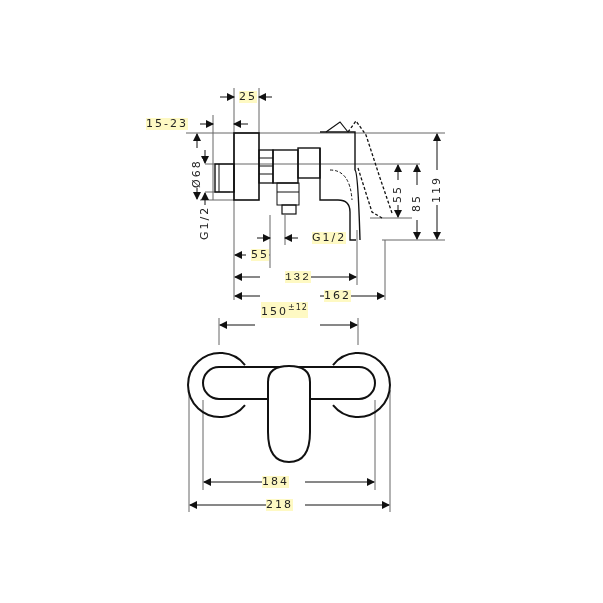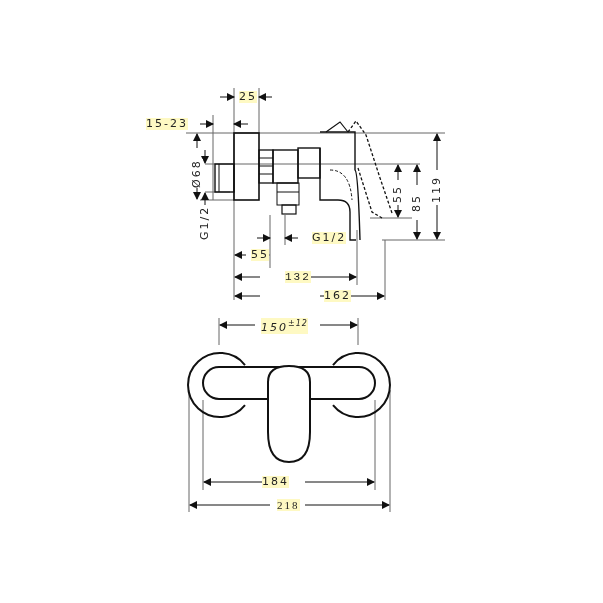--- a/index.html
+++ b/index.html
@@ -112,16 +112,16 @@
 <span class="vlbl" style="left:191px;top:188px;">Ø68</span>
 <span class="vlbl" style="left:199px;top:240px;">G1/2</span>
 <span class="lbl" style="left:312px;top:232px;">G1/2</span>
 <span class="lbl" style="left:251px;top:249px;">55</span>
 <span class="lbl" style="left:285px;top:271px;font-family:Liberation Mono, monospace;">132</span>
 <span class="lbl" style="left:288px;top:290px;margin-left:36px;">162</span>
 <span class="vlbl" style="left:392px;top:203px;">55</span>
 <span class="vlbl" style="left:411px;top:212px;">85</span>
 <span class="vlbl" style="left:431px;top:203px;">119</span>
 
-<span class="lbl" style="left:261px;top:318px;font-style:italic;"><span>150</span><sup>±12</sup></span>
+<span class="lbl" style="left:261px;top:302px;"><span>150</span><sup>±12</sup></span>
 <span class="lbl" style="left:262px;top:476px;">184</span>
-<span class="lbl" style="left:277px;top:499px;font-family:Liberation Serif, serif;">218</span>
+<span class="lbl" style="left:266px;top:499px;">218</span>
 </div>
 
 </body></html>

